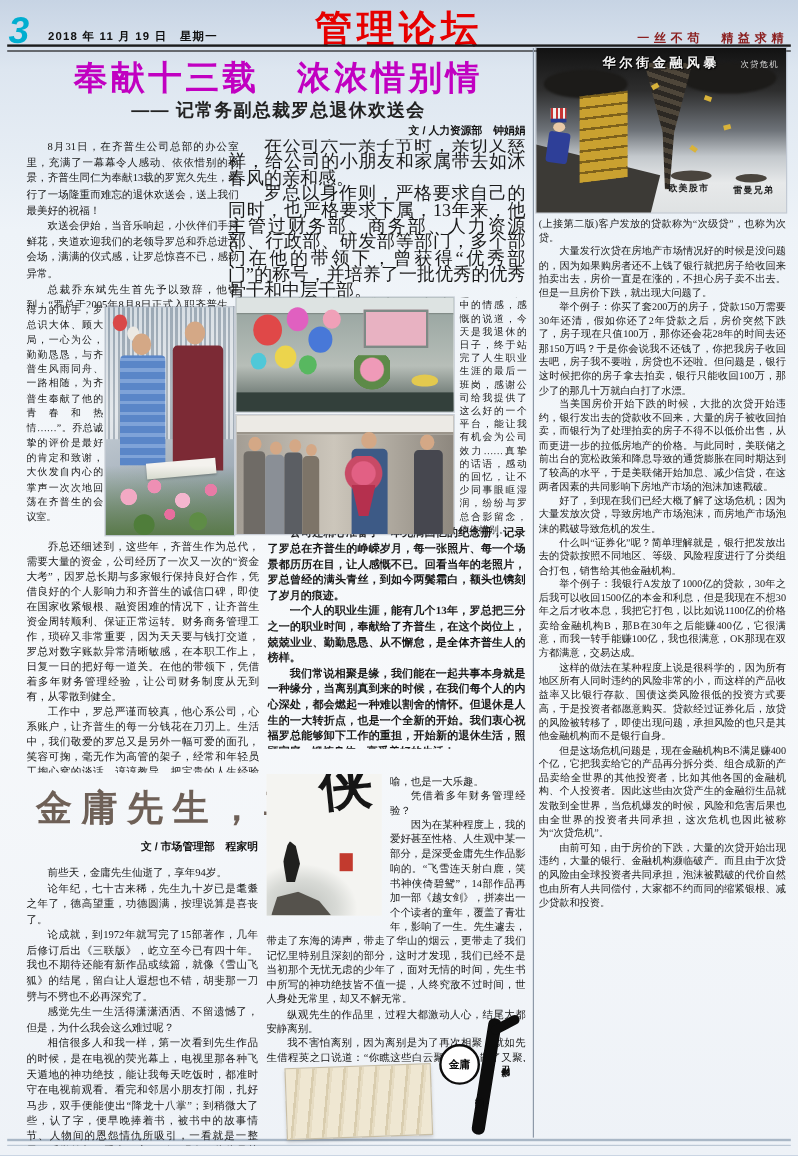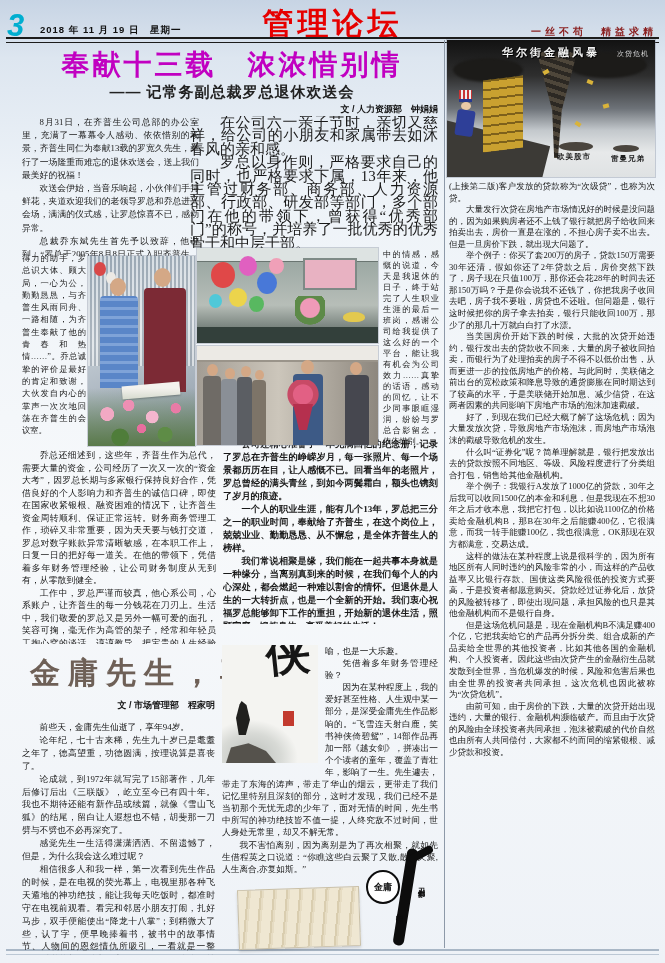--- a/index.html
+++ b/index.html
@@ -194,20 +194,21 @@
   <div class="abs txt" id="jy2">
     <div id="xia">
       <span id="xia-ch">侠</span>
       <span id="xia-seal"></span>
       <span id="xia-man"></span>
       <span id="xia-rock"></span>
     </div>
     <p class="p0">喻，也是一大乐趣。</p>
     <p class="p">凭借着多年财务管理经验？</p>
     <p class="p">因为在某种程度上，我的爱好甚至性格、人生观中某一部分，是深受金庸先生作品影响的。“飞雪连天射白鹿，笑书神侠倚碧鸳”，14部作品再加一部《越女剑》，拼凑出一个个读者的童年，覆盖了青壮年，影响了一生。先生遽去，带走了东海的涛声，带走了华山的烟云，更带走了我们记忆里特别且深刻的部分，这时才发现，我们已经不是当初那个无忧无虑的少年了，面对无情的时间，先生书中所写的神功绝技皆不值一提，人终究敌不过时间，世人身处无常里，却又不解无常。</p>
+    <p class="p">纵观先生的作品里，过程大都激动人心，结尾大都安静离别。</p>
     <p class="p">我不害怕离别，因为离别是为了再次相聚，就如先生借程英之口说道：“你瞧这些白云聚了又散,散了又聚,人生离合,亦复如斯。”</p>
 
   </div>
   <div class="abs" id="books"></div>
   <div class="abs" id="logo">
     <span id="logo-stroke"></span>
     <span id="logo-flick"></span>
     <span id="logo-circle">金庸</span>
     <span class="logo-side" id="ls1">刀光剑影</span>
     <span class="logo-side" id="ls2">笔韵书赋</span>

